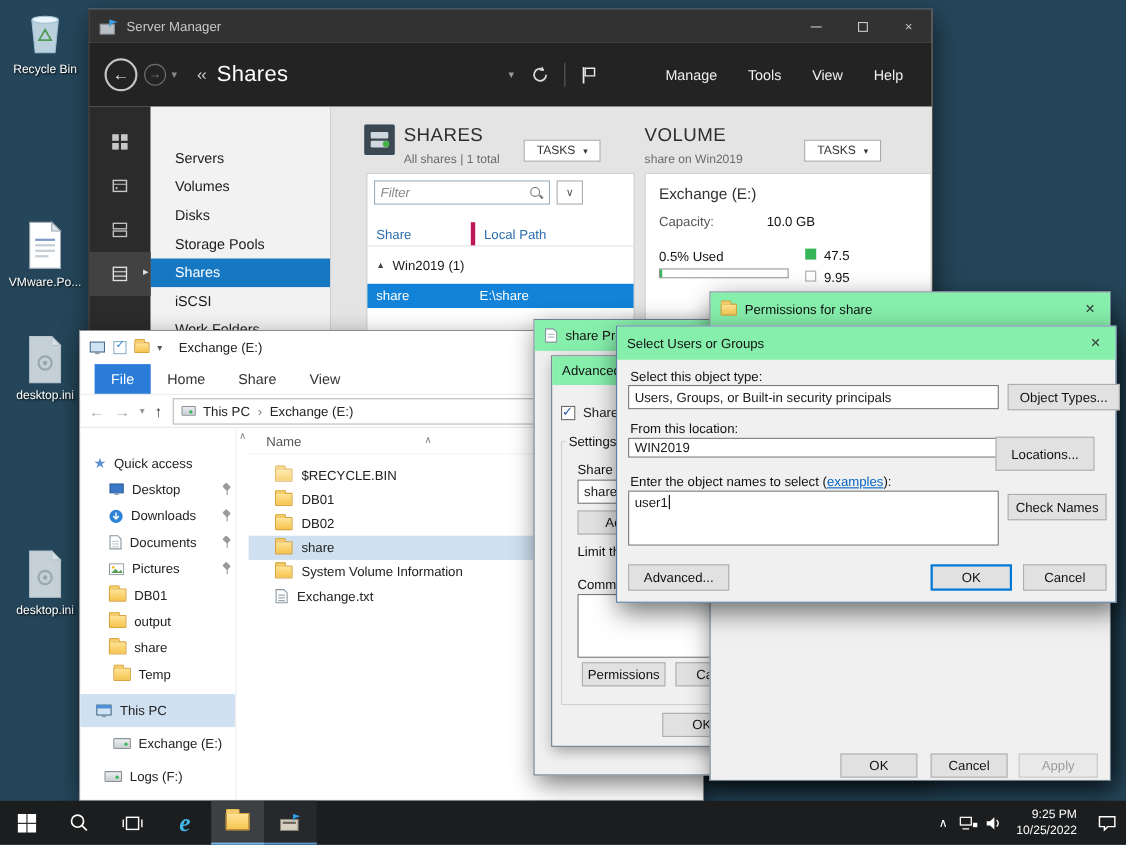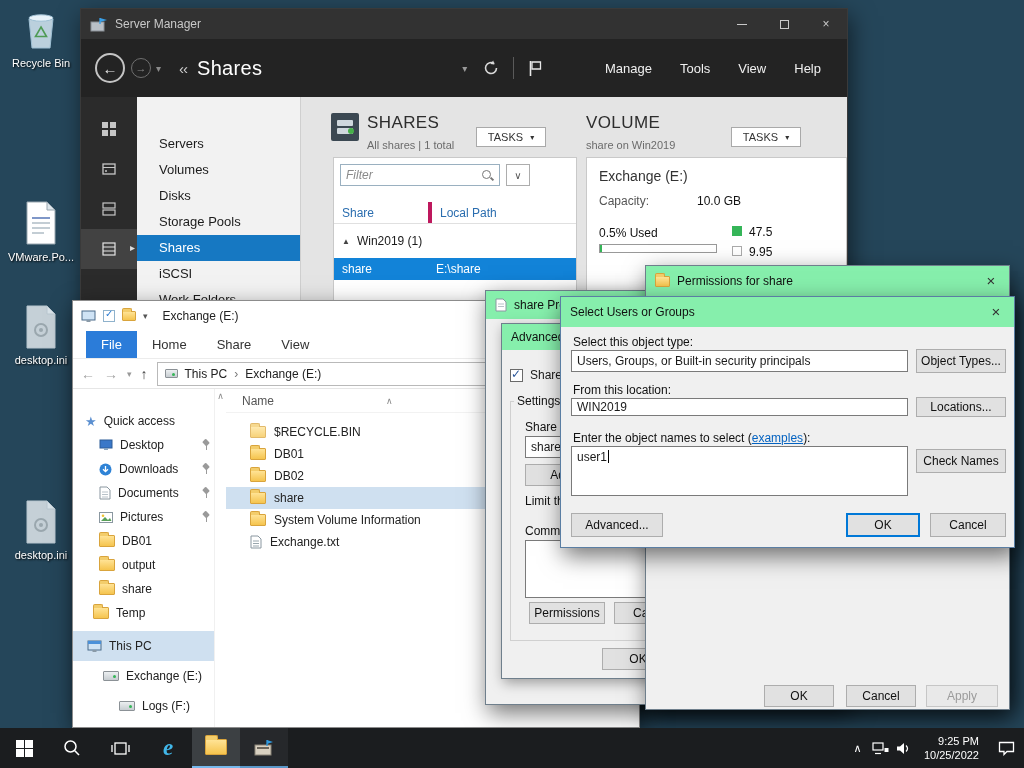--- a/index.html
+++ b/index.html
@@ -382,38 +382,38 @@
           <span>DB01</span>
         </div>
       <div class="fnav" style="padding-left:26px">
           <span class="fol"></span>
           <span>output</span>
         </div>
       <div class="fnav" style="padding-left:26px">
           <span class="fol"></span>
           <span>share</span>
         </div>
-      <div class="fnav" style="padding-left:20px">
+      <div class="fnav" style="padding-left:30px">
           <span class="fol"></span>
           <span>Temp</span>
         </div>
       <div style="height:6px"></div>
       <div class="fnav tall sel" style="padding-left:14px">
           <svg width="15" height="13">
             <rect x="1" y="1" width="13" height="9" fill="#cfe3f5" stroke="#4a6b8a"></rect>
             <rect x="1" y="1" width="13" height="3" fill="#4a90d9"></rect>
             <rect x="5.5" y="10" width="4" height="2" fill="#8a9aa8"></rect>
           </svg>
           <span>This PC</span>
         </div>
       <div class="fnav tall" style="padding-left:30px">
           <span class="drv"></span>
           <span>Exchange (E:)</span>
         </div>
-      <div class="fnav tall" style="padding-left:46px">
+      <div class="fnav tall" style="padding-left:22px">
           <span class="drv"></span>
           <span>Logs (F:)</span>
         </div>
     </div>
     <div class="fe-sb"><span>∧</span></div>
     <div class="fe-files">
       <div class="fcol">
           <span>Name</span>
           <span class="sort">∧</span>
         </div>
@@ -511,28 +511,28 @@
 
 <div class="window" style="left:560px;top:296px;width:455px;height:252px;border-color:#5a7ea3">
   <div class="dtitle">
     <span>Select Users or Groups</span>
     <span class="dx">×</span>
   </div>
   <div class="lbl" style="left:12px;top:38px">Select this object type:</div>
   <div class="tbx" style="left:10px;top:53px;width:337px;height:22px">
       <span>Users, Groups, or Built-in security principals</span>
     </div>
-  <div class="btn" style="left:355px;top:52px;width:90px;height:24px">
+  <div class="btn" style="left:355px;top:52px;width:102px;height:24px">
       <span>Object Types...</span>
     </div>
   <div class="lbl" style="left:12px;top:86px">From this location:</div>
   <div class="tbx" style="left:10px;top:101px;width:337px;height:18px">
       <span>WIN2019</span>
     </div>
-  <div class="btn" style="left:355px;top:100px;width:90px;height:20px">
+  <div class="btn" style="left:344px;top:100px;width:90px;height:31px">
       <span>Locations...</span>
     </div>
   <div class="lbl" style="left:12px;top:134px"><span>Enter the object names to select (</span><span class="link">examples</span><span>):</span></div>
   <div class="tbx" style="left:10px;top:149px;width:337px;height:50px;align-items:flex-start;padding-top:3px">
     <span>user1</span>
       <span style="display:inline-block;width:1px;height:13px;background:#000;margin-left:1px;vertical-align:-2px"></span>
   </div>
   <div class="btn" style="left:355px;top:152px;width:90px;height:24px">
       <span>Check Names</span>
     </div>

